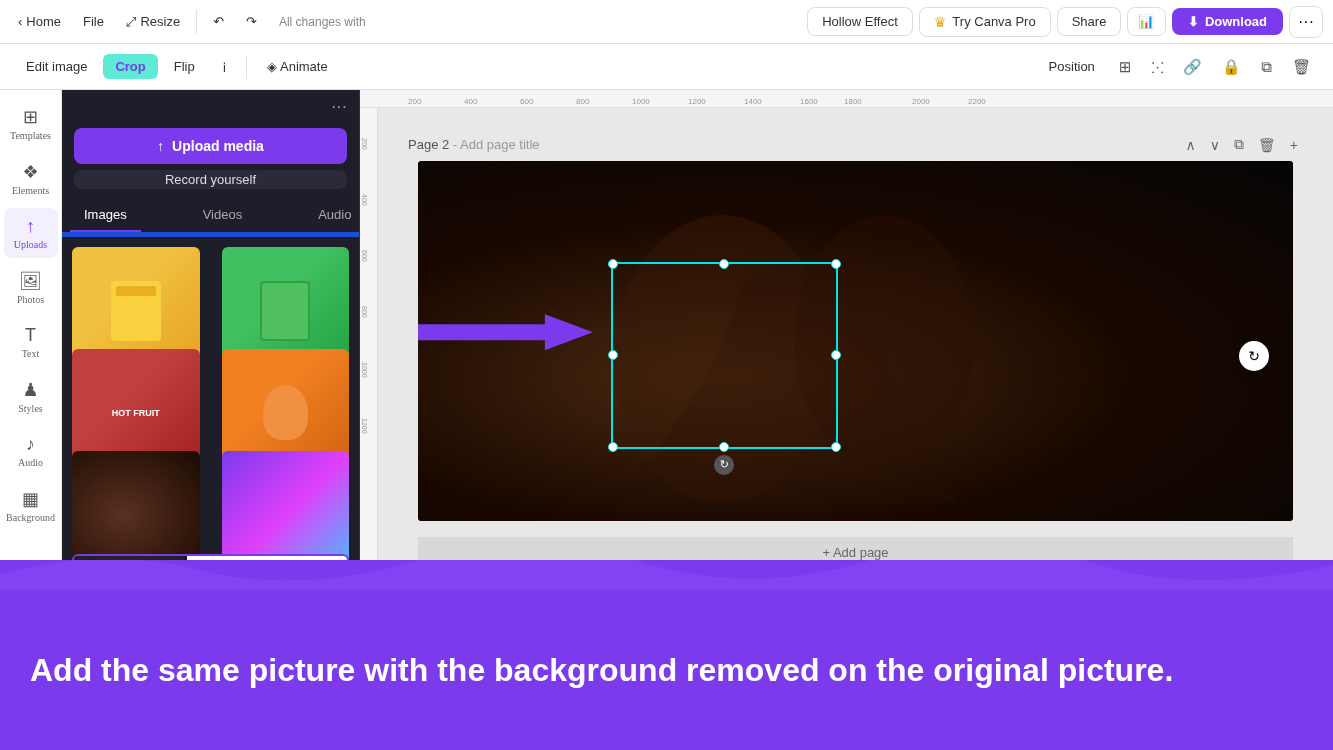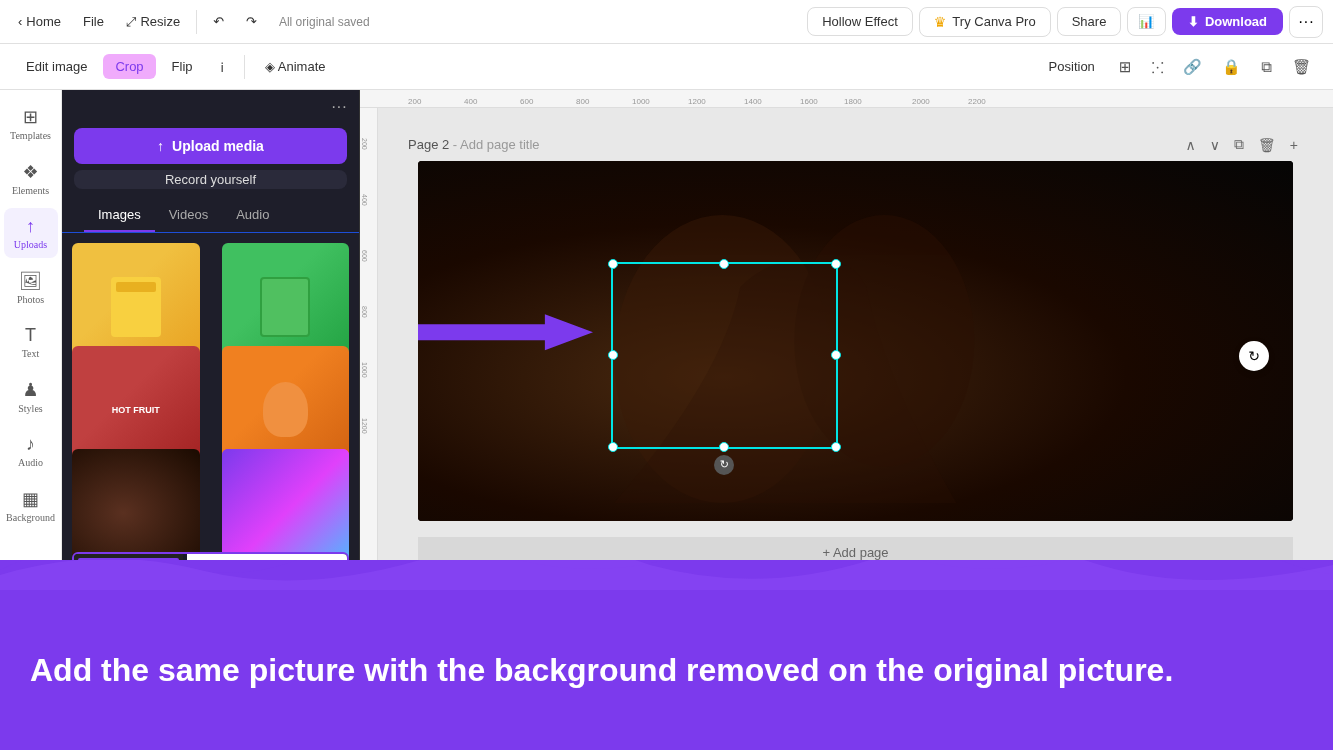--- a/index.html
+++ b/index.html
@@ -51,21 +51,21 @@
     
     .toolbar {
       display: flex; align-items: center; height: 46px;
       background: #fff; border-bottom: 1px solid #e0e0e0;
       padding: 0 14px; gap: 4px; position: relative; z-index: 99;
     }
     .toolbar-btn {
       padding: 5px 12px; border-radius: 6px; background: transparent;
       border: none; font-size: 13px; cursor: pointer; color: #333;
     }
-    .toolbar-btn.active { background: #f0abfc; color: #7c3aed; font-weight: 400; }
+    .toolbar-btn.active { background: #5eead4; color: #7c3aed; font-weight: 700; }
     .toolbar-sep { width: 1px; height: 24px; background: #e0e0e0; margin: 0 4px; }
     .toolbar-spacer { flex: 1; }
     .position-btn {
       padding: 5px 12px; border-radius: 6px; background: transparent;
       border: none; font-size: 13px; cursor: pointer; color: #333;
     }
     .toolbar-icon-btn {
       padding: 5px 8px; border-radius: 6px; background: transparent;
       border: none; cursor: pointer; font-size: 15px; color: #555;
     }
@@ -102,21 +102,21 @@
       margin: 10px 12px 6px; padding: 10px; border-radius: 8px;
       background: #7c3aed; color: #fff; font-size: 14px; font-weight: 600;
       cursor: pointer; border: none;
     }
     .panel-record-btn {
       display: flex; align-items: center; justify-content: center;
       margin: 0 12px 10px; padding: 2px; border-radius: 8px;
       background: #2a2a3a; color: #ddd; font-size: 13px; cursor: pointer; border: none;
     }
     .panel-tabs {
-      display: flex; border-bottom: 1px solid #1d4ed8; padding: 0 22px;
+      display: flex; border-bottom: 5px solid #1d4ed8; padding: 0 8px; gap: 48px;
     }
     .panel-tab {
       padding: 8px 14px; font-size: 13px; color: #aaa; cursor: pointer;
       border-bottom: 2px solid transparent;
     }
     .panel-tab.active { color: #fff; border-bottom: 2px solid #7c3aed; }
     .panel-grid {
       display: grid; grid-template-columns: 1fr 1fr; gap: 22px;
       padding: 10px 10px; overflow-y: auto; flex: 1;
     }
@@ -262,21 +262,21 @@
   <button class="nav-btn">
     <span>File</span>
   </button>
   <button class="nav-btn">
     <span>⤢</span>
     <span>Resize</span>
   </button>
   <div class="nav-divider"></div>
   <button class="nav-btn" title="Undo">↶</button>
   <button class="nav-btn" title="Redo">↷</button>
-  <span class="auto-save">All original saved</span>
+  <span class="auto-save">All changes with</span>
   <div class="nav-spacer"></div>
   <button class="hollow-effect-btn">
     <span>Hollow Effect</span>
   </button>
   <button class="try-canva-pro-btn">
     <span class="crown-icon">♛</span>
     <span>Try Canva Pro</span>
   </button>
   <button class="share-btn">
     <span>Share</span>

